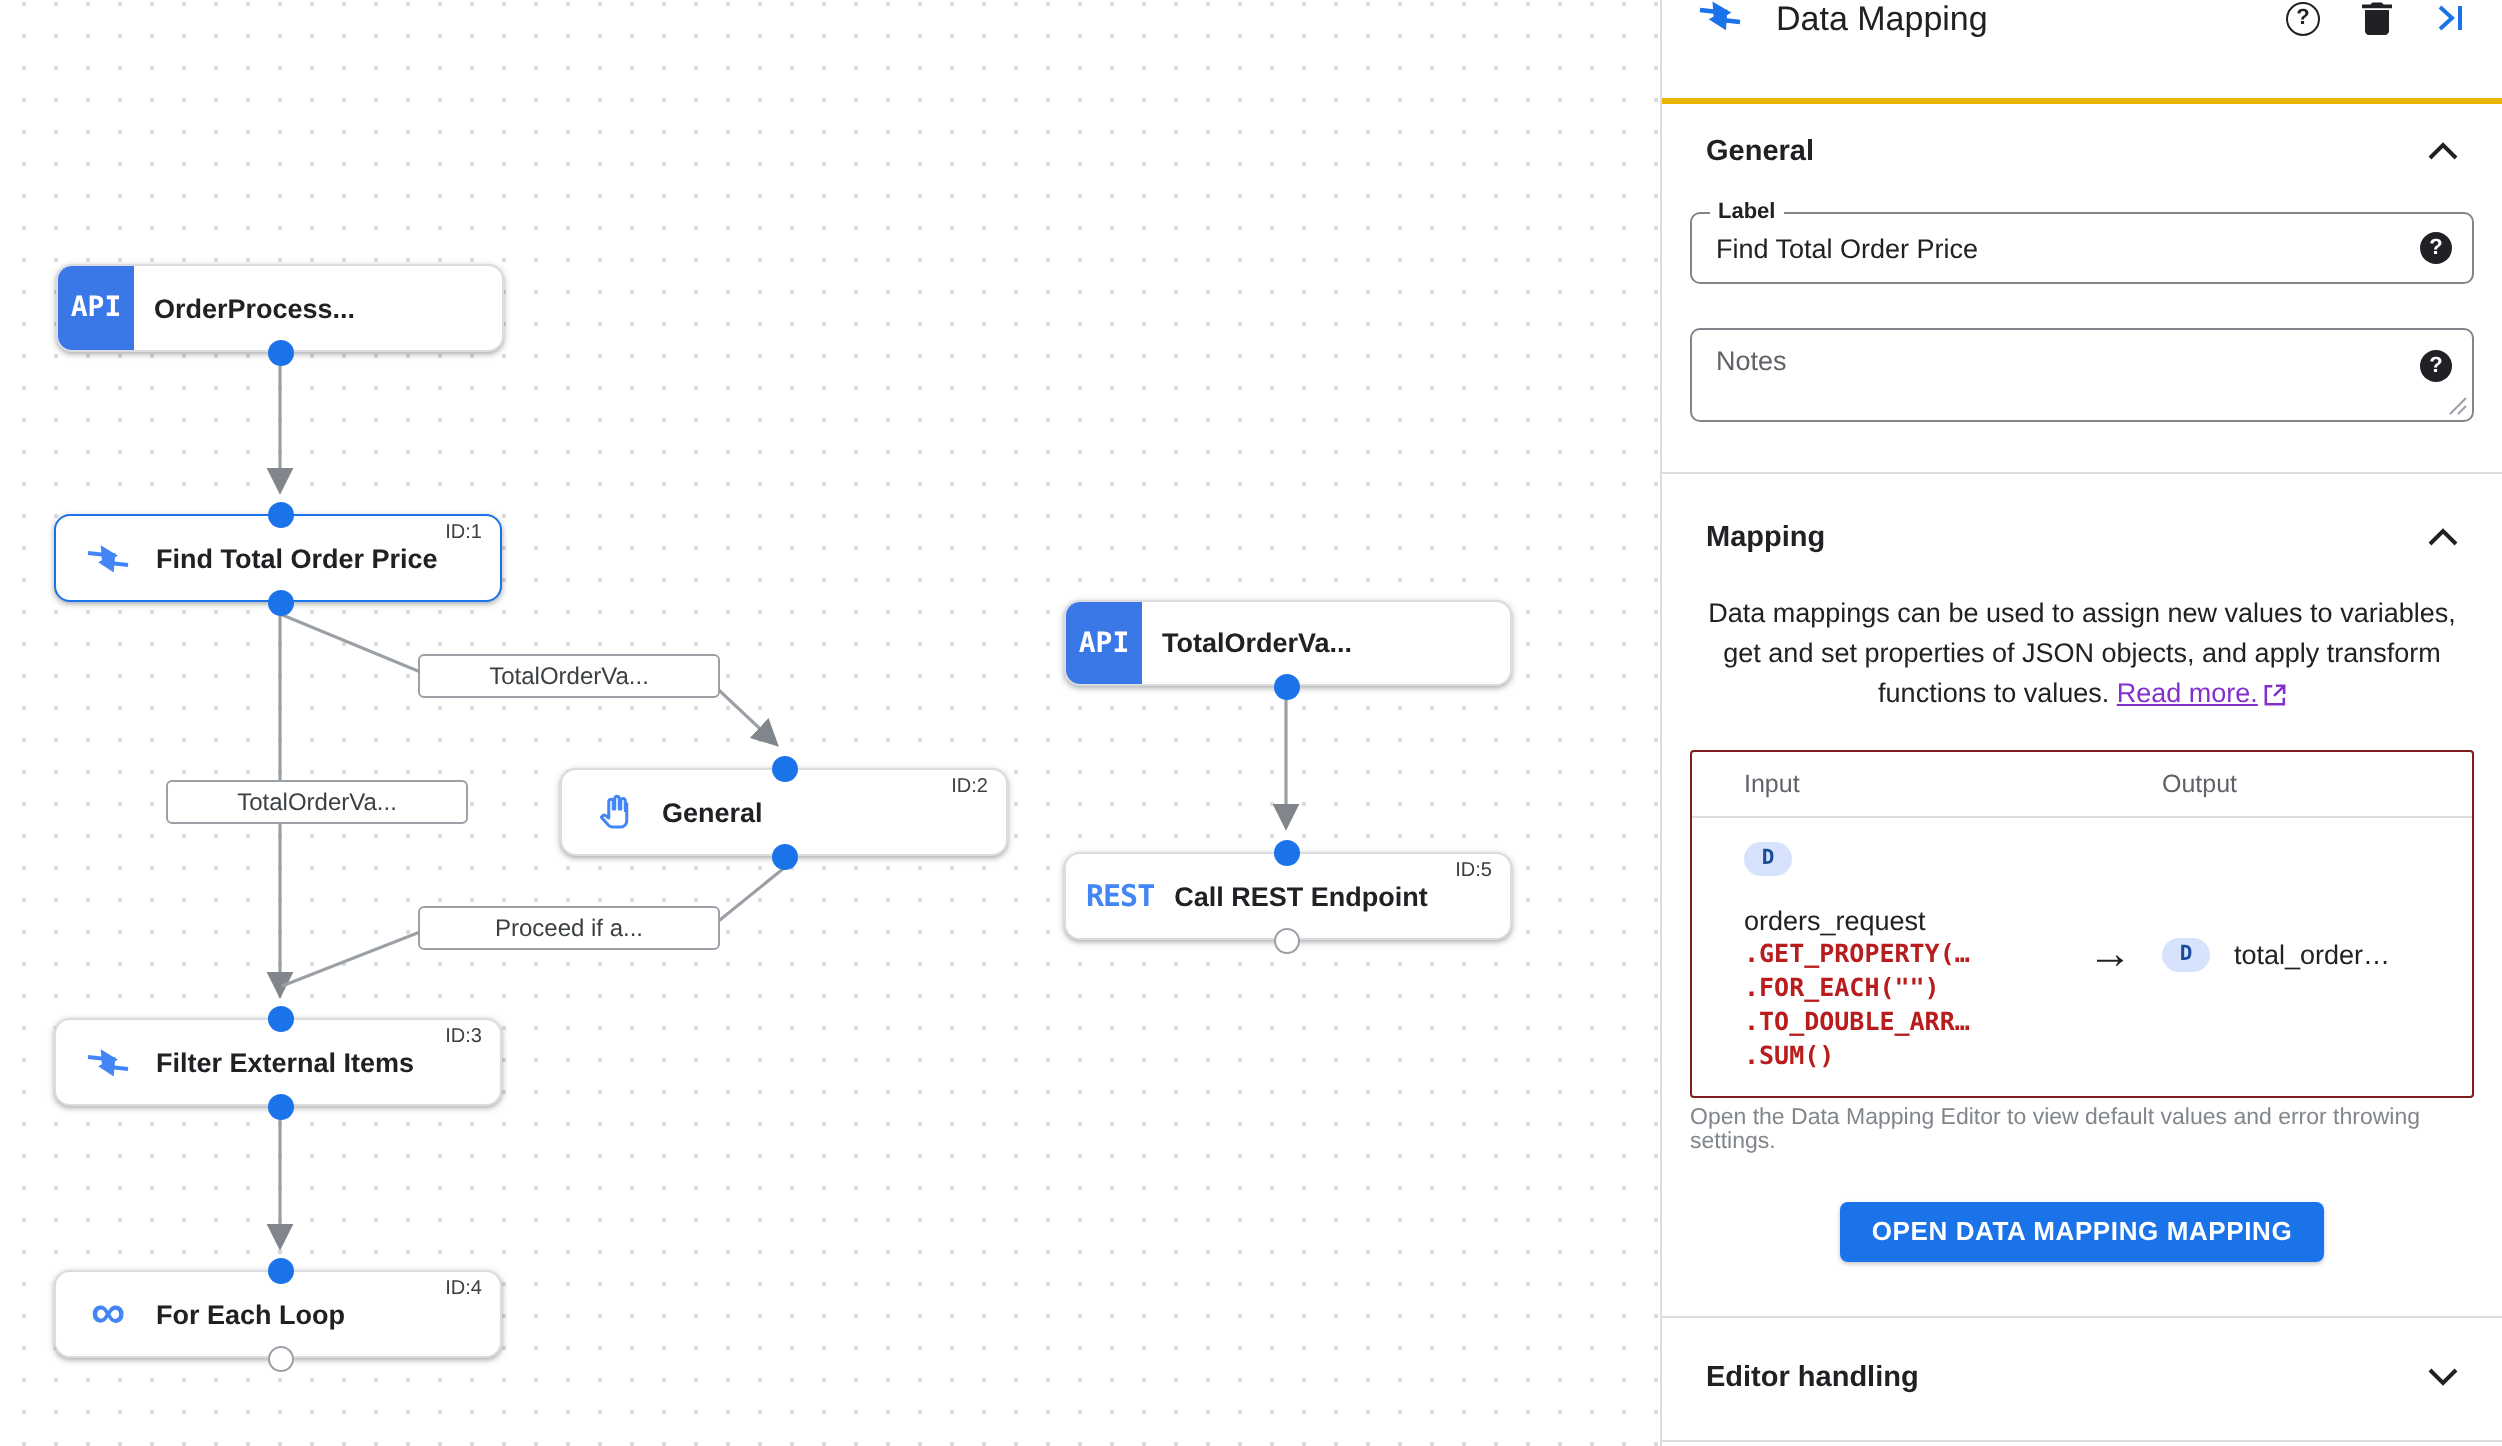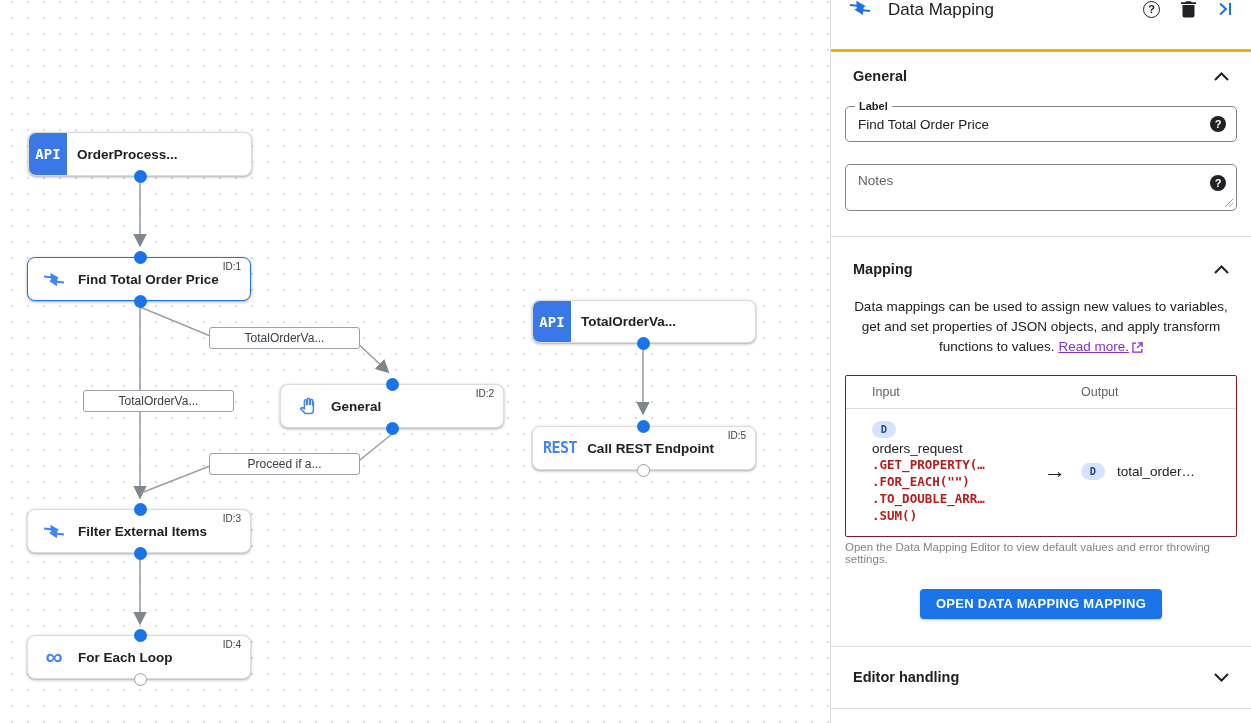--- a/index.html
+++ b/index.html
@@ -69,21 +69,21 @@
   .extlink { display:inline-block; vertical-align:-2px; margin-left:3px; }
 
   .map-table { margin:16px 14px 0; border:1px solid #7f1d1d; border-radius:2px; }
   .map-table .thead { display:flex; border-bottom:1px solid #dadce0; height:33px; align-items:center; }
   .map-table .th { font-size:12.5px; color:#5f6368; }
   .map-table .th.in { padding-left:26px; flex:1; }
   .map-table .th.out { width:155px; }
   .map-table .tbody { display:flex; align-items:center; padding:10px 0 12px; }
   .in-cell { padding-left:26px; flex:1; }
   .dchip { display:inline-flex; align-items:center; justify-content:center; background:#d7e3fc; color:#1a4c9c; border-radius:9px; height:17px; min-width:24px; font-size:10.5px; font-family:"DejaVu Sans Mono", monospace; font-weight:bold; }
-  .varname { font-size:13.5px; color:#202124; margin-top:3px; }
+  .varname { font-size:13.5px; color:#202124; margin-top:15px; }
   .code-line { font-family:"DejaVu Sans Mono", monospace; font-weight:bold; font-size:12.5px; color:#b91c1c; line-height:17px; white-space:pre; }
   .arrow-cell { width:52px; font-size:22px; color:#202124; text-align:center; flex:none; }
   .out-cell { width:155px; display:flex; align-items:center; gap:12px; flex:none; }
   .out-cell .varname { margin:0; }
   .fine-print { margin:4px 14px 0; font-size:11.5px; color:#80868b; }
   .btn-row { text-align:center; margin-top:24px; }
   .blue-btn {
     background:#1a73e8; color:#fff; border:none; border-radius:4px; height:30px; padding:0 16px;
     font-size:13px; font-weight:bold; letter-spacing:.3px; cursor:pointer; font-family:"Liberation Sans", sans-serif;
     box-shadow:0 1px 2px rgba(60,64,67,.3);

